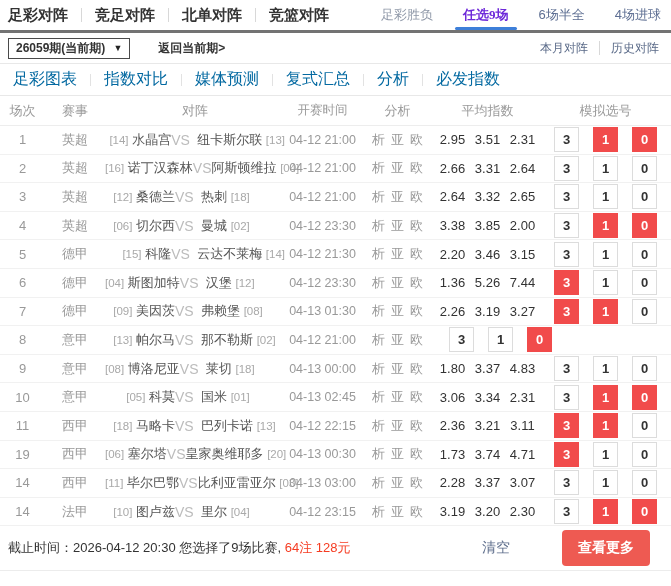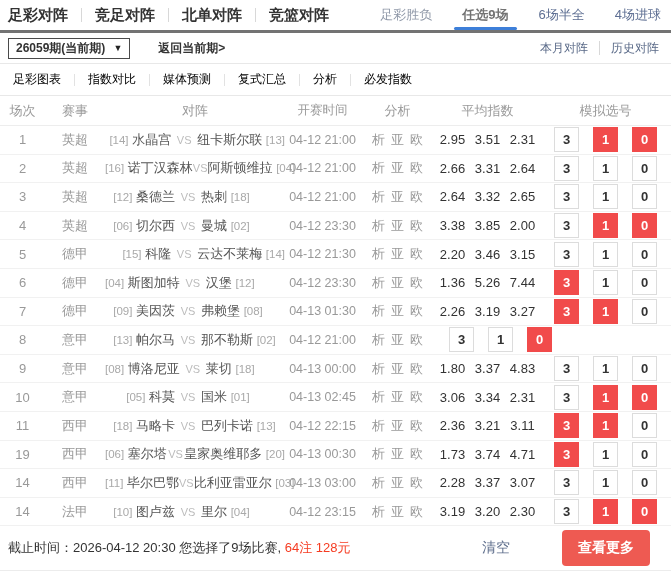--- a/index.html
+++ b/index.html
@@ -9,58 +9,58 @@
   
   .navbar { height:33px; display:flex; align-items:stretch; justify-content:space-between;
             border-bottom:3px solid #737373; padding:0 10px 0 8px; }
   .nav-left { display:flex; align-items:center; }
   .nav-left .tab { font-size:15px; font-weight:bold; color:#333; padding:0 13px; cursor:pointer; white-space:nowrap; }
   .nav-left .tab:first-child { padding-left:0; }
   .vdiv { width:1px; height:14px; background:#d8d8d8; align-self:center; }
   .nav-right { display:flex; align-items:stretch; gap:30px; }
   .rtab { display:flex; align-items:center; font-size:13px; color:#5e6f93; position:relative; cursor:pointer; white-space:nowrap; }
   .rtab.muted { color:#8f98a8; }
-  .rtab.active { color:#737373; font-weight:bold; }
+  .rtab.active { color:#6d28d9; font-weight:bold;font-family:Liberation Serif, serif; }
   .rtab.active::after { content:""; position:absolute; left:-8px; right:-8px; bottom:0; height:3px;
                         background:#3d7fd9; border-radius:2px; }
 
   
   .toolbar { height:30px; display:flex; align-items:center; justify-content:space-between; padding:0 12px 0 8px; }
   .toolbar-left { display:flex; align-items:center;gap:8px; }
   .period-select { border:1px solid #4a4a4a; height:21px; display:flex; align-items:center; gap:8px;
                    padding:0 7px; font-size:12px; font-weight:bold; background:#fff; cursor:pointer; }
   .period-select .chev { font-size:9px; color:#222; }
   .return-link { margin-left:20px; font-size:12px; font-weight:bold; color:#333; cursor:pointer; }
   .toolbar-right { display:flex; align-items:center; gap:11px; font-size:12px; color:#5a6a88; }
   .toolbar-right .link { cursor:pointer; }
 
   
   .subtabs { height:33px; border-top:1px solid #e8e8e8; border-bottom:1px solid #e8e8e8;
-             display:flex; align-items:center; gap:13px; padding:0 13px; font-size:12px; color:#000000; }
+             display:flex; align-items:center; gap:13px; padding:0 13px; font-size:16px; color:#0369a1; }
   .subtabs .stab { cursor:pointer; white-space:nowrap; }
   .subtabs .vdiv { background:#e2e2e2; height:12px; }
 
   
   .thead { display:flex; align-items:center; height:30px; border-bottom:1px solid #ededed; color:#999; font-size:13px; }
   .trow  { display:flex; align-items:center; height:28.6px; border-bottom:1px solid #f1f1f1; font-size:13px; }
   .col-no { width:45px; text-align:center; color:#999; }
   .col-league { width:60px; text-align:center; color:#999; }
   .col-match { width:180px; display:flex; align-items:center; }
   .col-match.hdr { display:block; text-align:center; }
   .col-time { width:75px; text-align:center; color:#999; font-size:12.5px; white-space:nowrap; }
   .col-analysis { width:75px; text-align:center; color:#999; }
   .col-analysis .alink { margin:0 3px; cursor:pointer; }
   .col-odds { width:105px; display:flex; }
   .col-odds.hdr { display:block; text-align:center; }
   .col-odds span { flex:1; text-align:center; color:#333; }
   .col-picks { width:131px; display:flex; align-items:center; justify-content:center; gap:14px; }
   .col-picks.hdr { display:block; text-align:center; }
   .match-home { flex:1; text-align:right; white-space:nowrap; overflow:visible; }
   .match-away { flex:1.2; text-align:left; white-space:nowrap; overflow:visible; }
-  .vs { width:26px; text-align:center; color:#bcbcbc; font-size:11px; }
+  .vs { width:26px; text-align:left; color:#bcbcbc; font-size:14px; }
   .rank { color:#a9a9a9; font-size:11.5px; }
   .team { color:#555; }
   .pick-btn { width:25px; height:25px; border:1px solid #dcdcdc; background:#fff; color:#333;
               font-weight:bold; font-size:13px; display:flex; align-items:center; justify-content:center; cursor:pointer; }
   .pick-btn.selected { background:#f14b4b; border-color:#f14b4b; color:#fff; }
 
   
   .footer { height:45px; display:flex; align-items:center; justify-content:space-between;
             padding:0 21px 0 8px; border-bottom:1px solid #ececec; }
   .deadline { font-size:13px; color:#333; }

